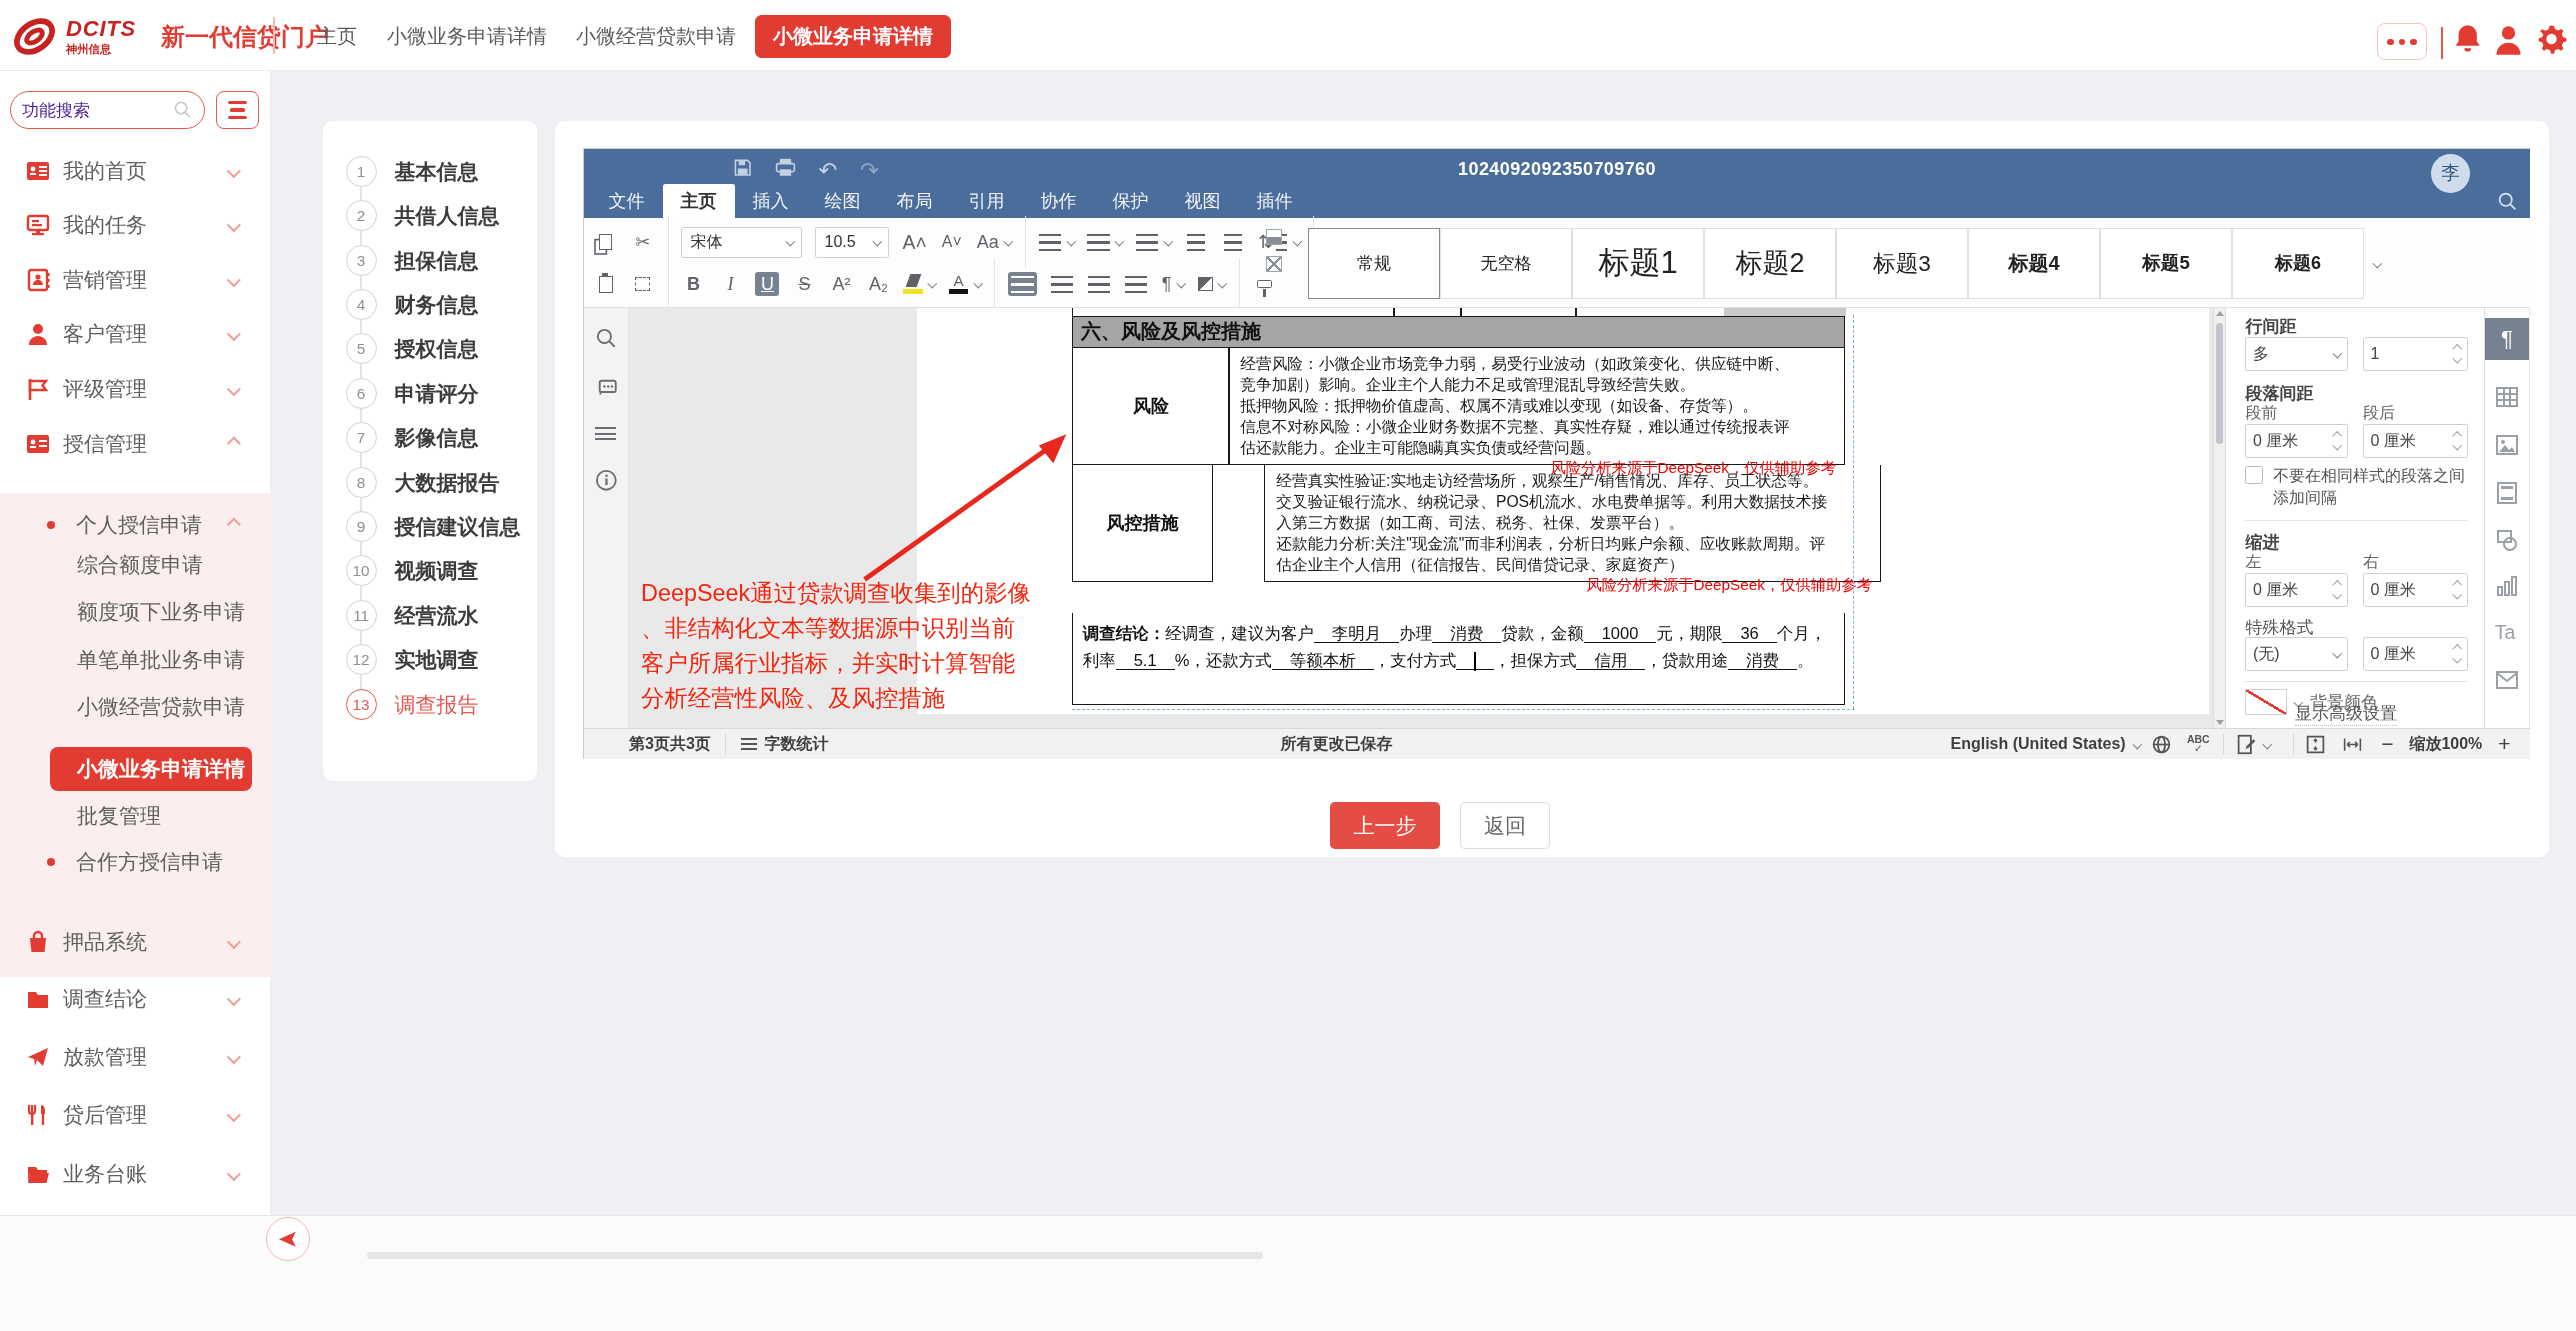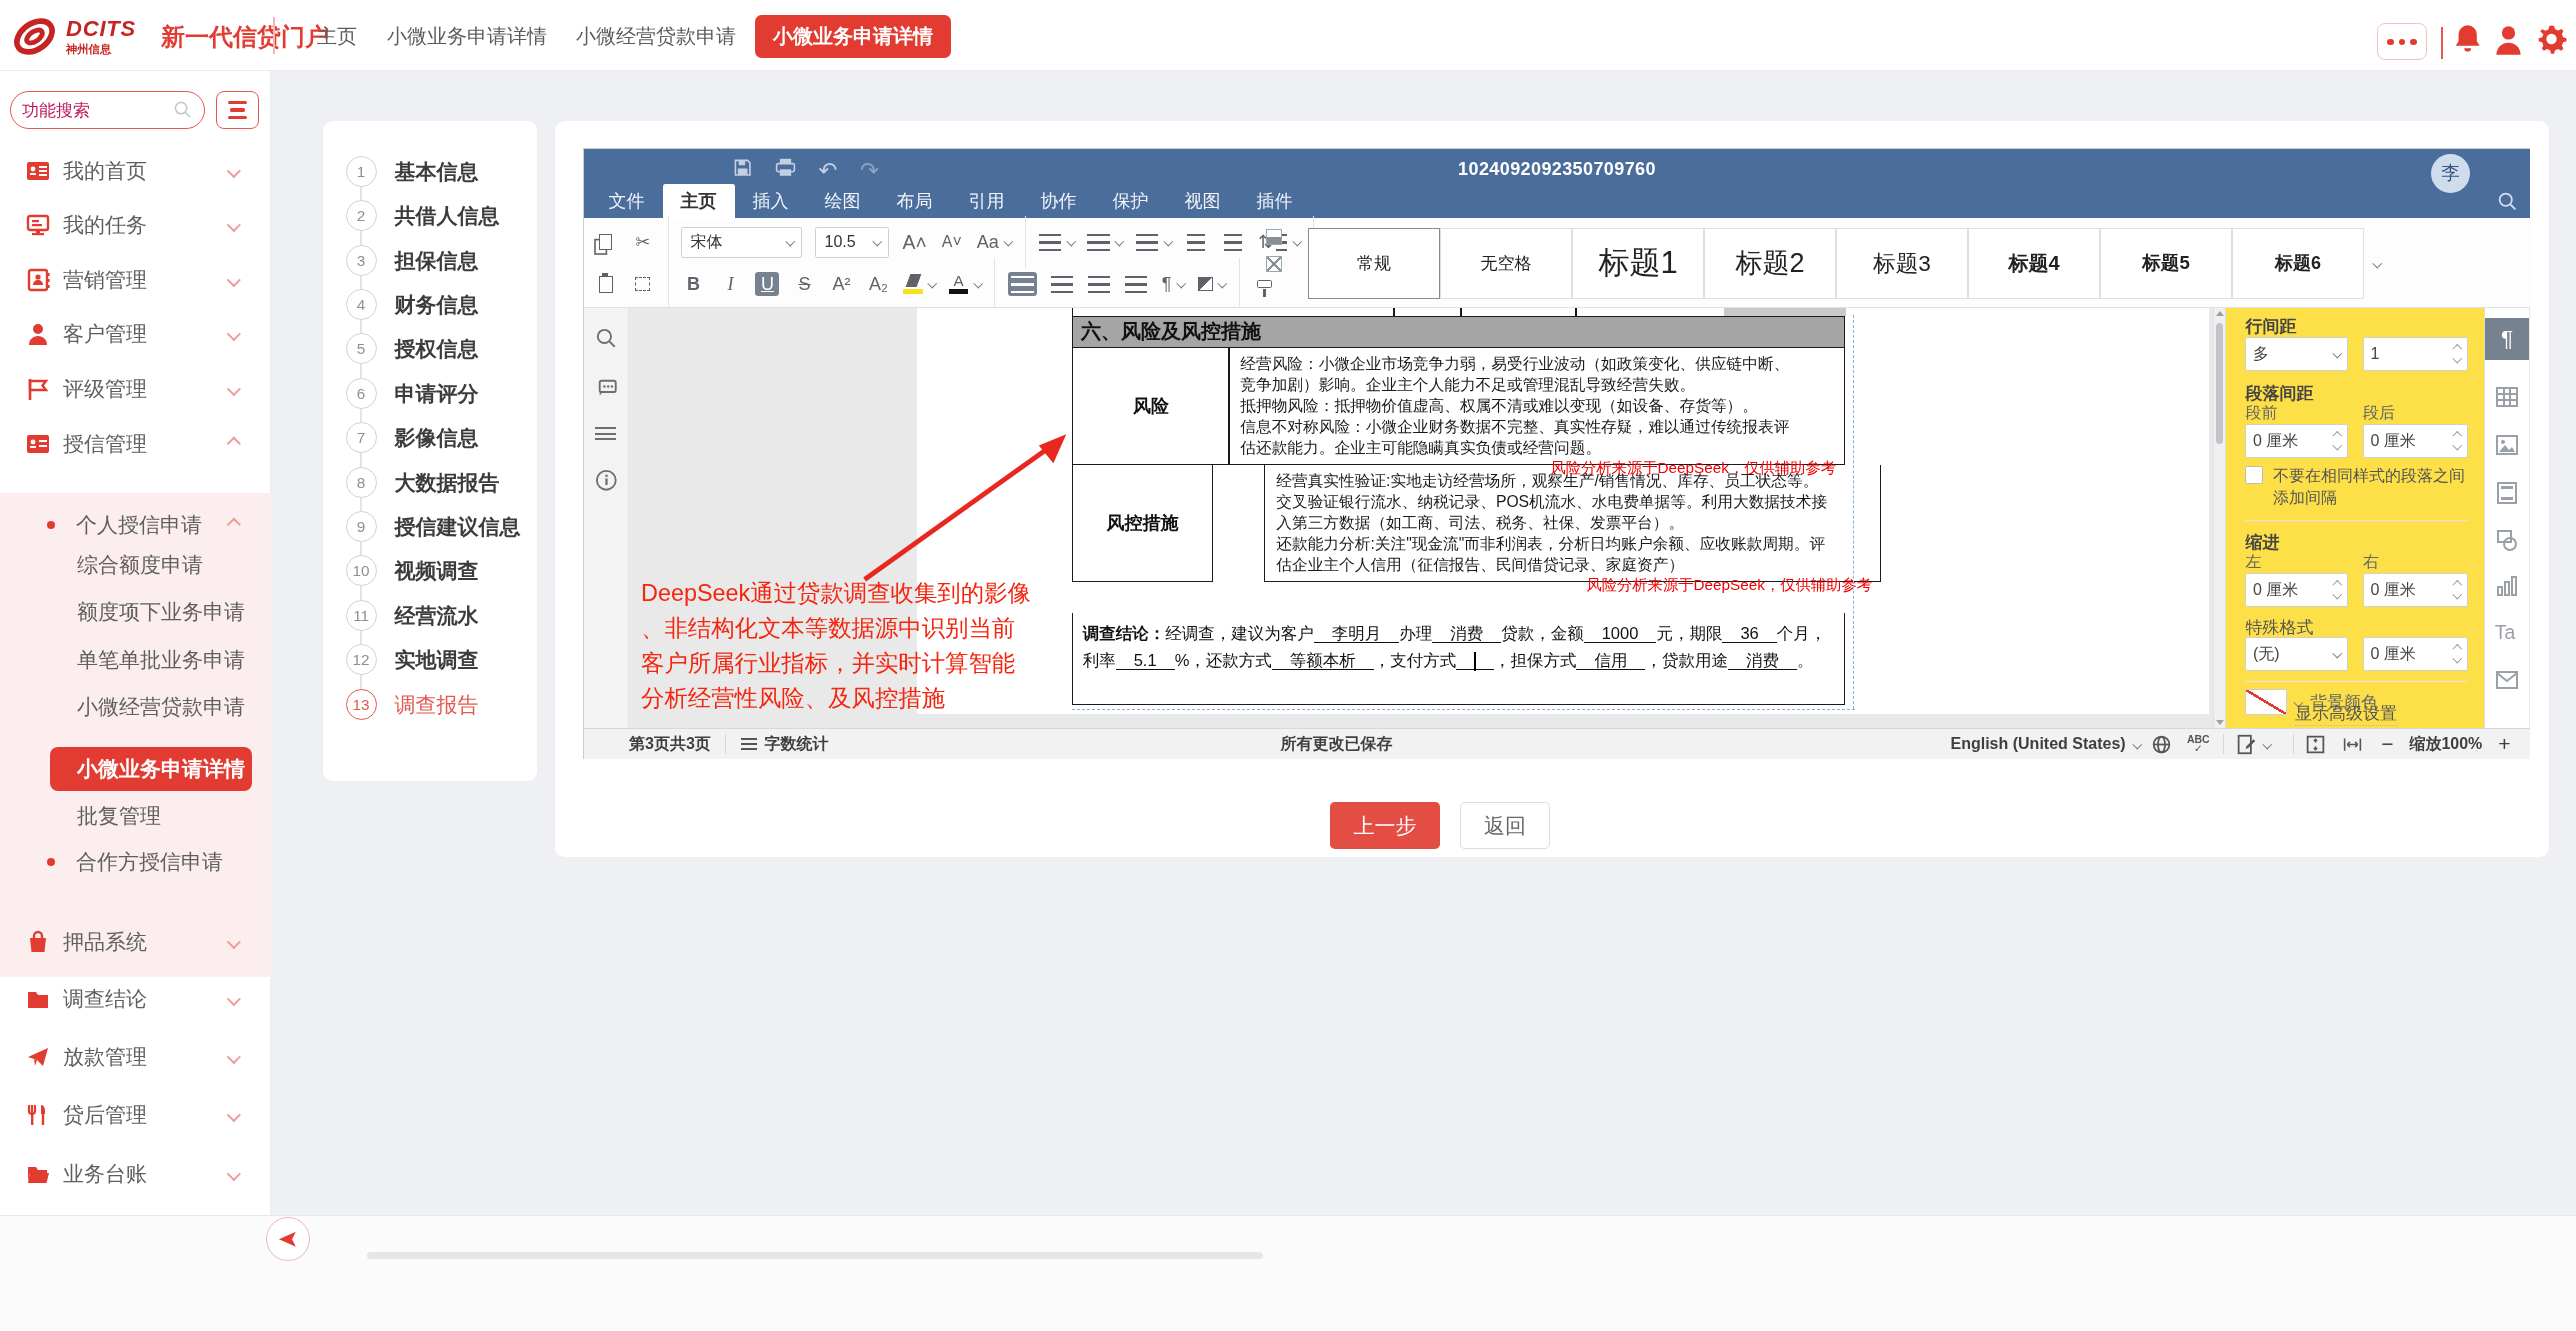--- a/index.html
+++ b/index.html
@@ -11,21 +11,21 @@
 .hdr{left:0;top:0;width:2576px;height:71px;background:#fff;border-bottom:0.8px solid #ebebeb;z-index:30}
 .brand-name{font-size:22px;font-weight:bold;font-style:italic;color:#c52422;letter-spacing:0.8px}
 .brand-sub{font-size:11.3px;color:#c52422;font-weight:bold}
 .portal{font-size:24px;font-weight:bold;color:#e23c32}
 .nav-item{font-size:20px;color:#5c5c5c;cursor:pointer}
 .nav-active{background:#e23c32;color:#fff;border-radius:6.5px;padding:8px 18px;font-size:20px;font-weight:bold}
 .hdr-divider{width:1.6px;height:37px;background:#f0b9b5}
 
 .sb{left:0;top:71px;width:271px;height:1144px;background:#fff;border-right:0.8px solid #ededed;z-index:20}
 .search-pill{left:9.7px;top:20px;width:195px;height:38px;border:1.6px solid #e8564e;border-radius:19.4px;background:#fff;padding:0 11.3px;display:flex;align-items:center;justify-content:space-between}
-.search-ph{font-size:17px;color:#be185d}
+.search-ph{font-size:17px;color:#4c1d95}
 .sq-btn{left:216px;top:20px;width:43px;height:38px;border:1.6px solid #e8564e;border-radius:8px;background:#fff;display:flex;align-items:center;justify-content:center;flex-direction:column;gap:4px}
 .sq-bar{width:19.4px;height:3.2px;background:#e23c32;border-radius:1.6px}
 .mi{left:0;width:271px;height:48px;display:flex;align-items:center}
 .mi .ic{width:24px;height:24px;margin-left:26px;flex:0 0 24px}
 .mi .lb{font-size:21px;color:#5f5f5f;margin-left:13px;flex:1}
 .chev{width:9.7px;height:9.7px;border-right:2px solid #ef9d96;border-bottom:2px solid #ef9d96;transform:rotate(45deg);margin-right:32px}
 .chev.up{transform:rotate(-135deg)}
 .pinkblock{left:0;top:422px;width:271px;height:484px;background:#fceeee}
 .sub1{font-size:21px;color:#5f5f5f}
 .bullet{width:8px;height:8px;border-radius:50%;background:#e23c32;margin-left:47px;margin-right:21px}
@@ -70,21 +70,21 @@
 .dcell{border:1.6px solid #1a1a1a;border-top:none;position:absolute}
 .dlabel{font-weight:bold;font-size:18px;color:#111;display:flex;align-items:center;justify-content:center}
 .dtext{font-size:15.7px;color:#1a1a1a;line-height:21px;padding:4.8px 6.5px 0 11.3px}
 .rednote{color:#f50000;font-size:15.3px;text-align:right;padding-right:8px}
 .concl{font-size:16.5px;color:#111;line-height:27.4px;padding:6.5px 9.7px}
 .u{border-bottom:1.6px solid #111;padding:0 18px}
 .cursorbar{display:inline-block;width:1.6px;height:19.4px;background:#000;vertical-align:middle}
 .annot{font-size:23.4px;color:#f5250e;line-height:35px;z-index:6;white-space:nowrap}
 
 .vscroll{left:1629px;top:0;width:12px;height:420px;background:#f0f0f0;border-left:0.8px solid #e0e0e0}
-.panel{left:1641px;top:0;width:259px;height:420px;background:#fde047;border-left:0.8px solid #dcdcdc}
+.panel{left:1641px;top:0;width:259px;height:420px;background:#ffffff;border-left:0.8px solid #dcdcdc}
 .pstrip{left:1900px;top:0;width:45px;height:420px;background:#fff;border-left:0.8px solid #dcdcdc}
 .ptitle{font-size:17px;font-weight:bold;color:#444}
 .plab{font-size:16px;color:#666}
 .pbox{border:0.8px solid #cfcfcf;border-radius:2.4px;height:34px;background:#fff;display:flex;align-items:center;font-size:16px;color:#444;padding:0 6.5px}
 .spin{display:flex;flex-direction:column;gap:2.4px;margin-left:auto}
 .spin i{width:6.5px;height:6.5px;border-right:1.6px solid #999;border-bottom:1.6px solid #999;display:block}
 .spin .u2{transform:rotate(-135deg)}
 .spin .d2{transform:rotate(45deg)}
 .pdiv{height:0.8px;background:#e4e4e4}
 .pstrip .sic{position:absolute;left:9.7px;color:#9aa0a6}

